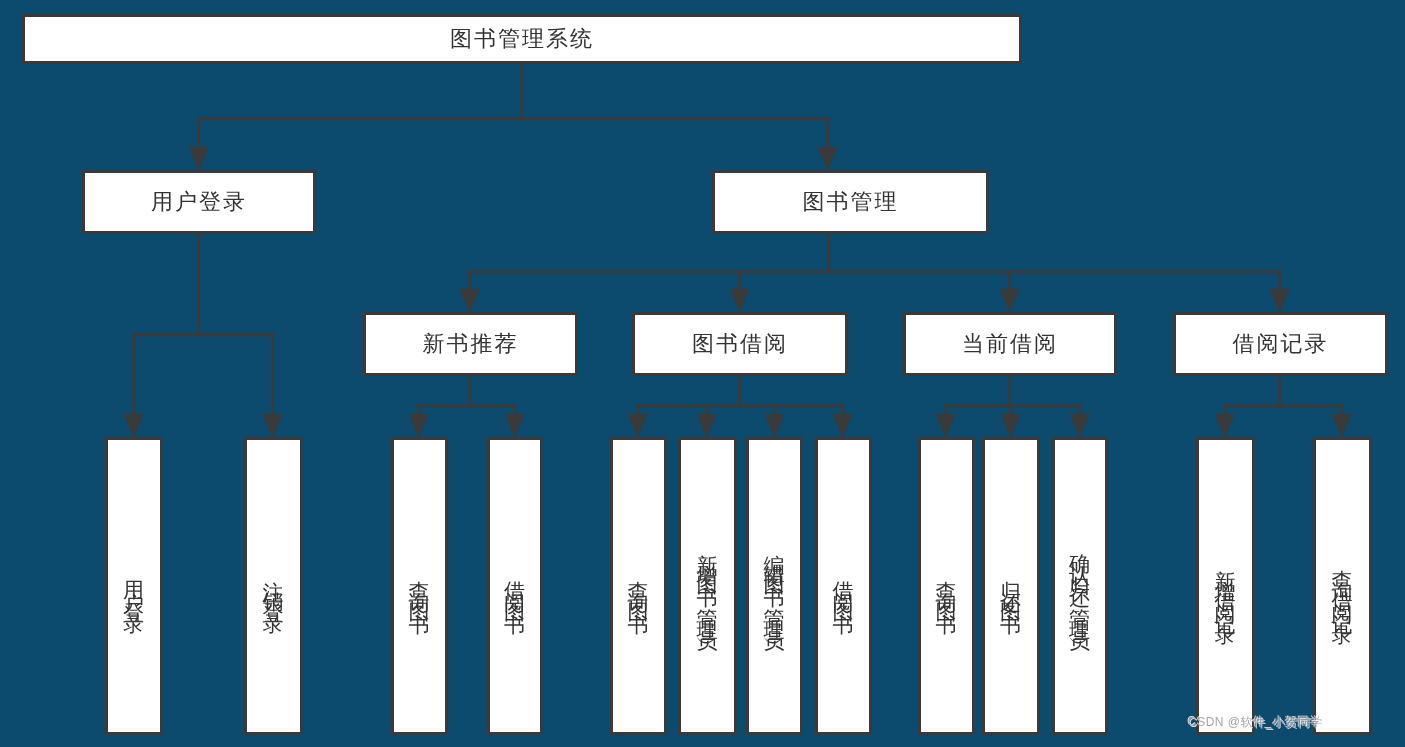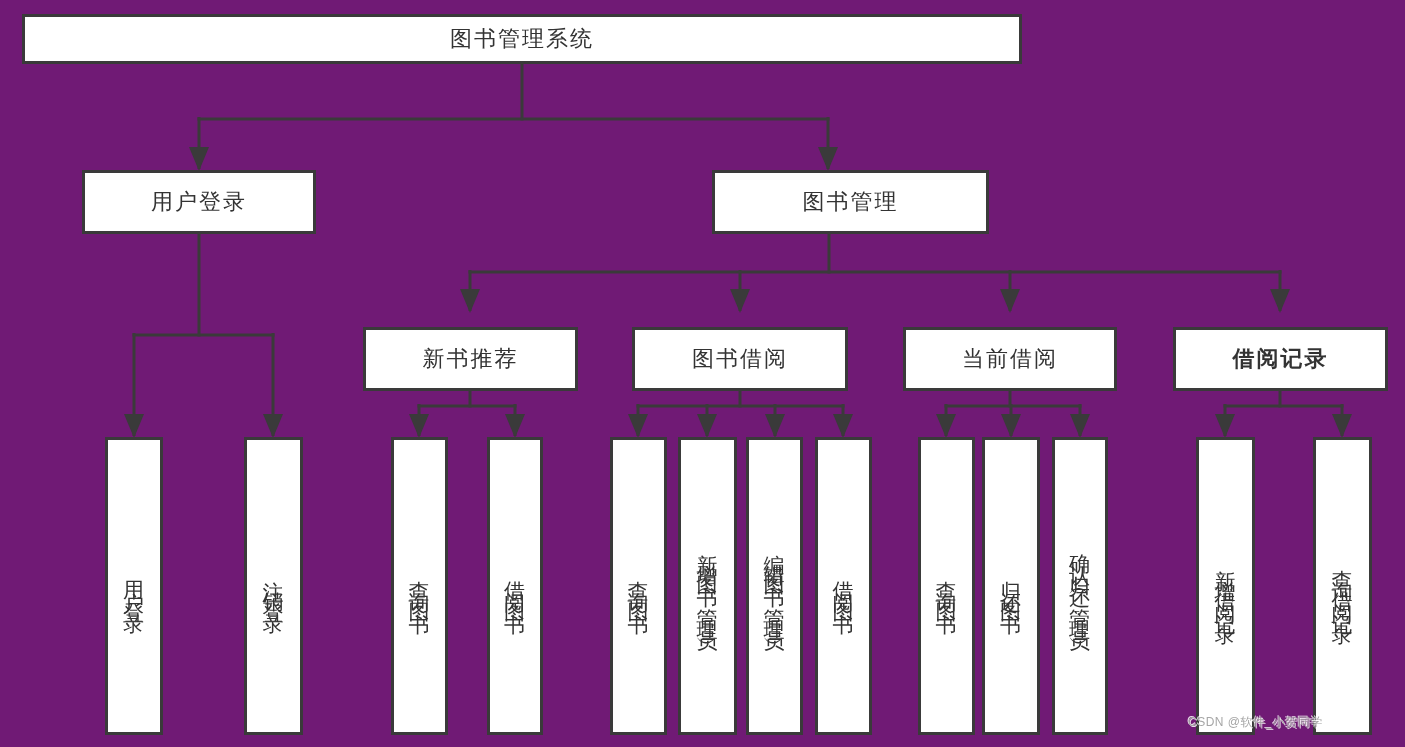--- a/index.html
+++ b/index.html
@@ -1,19 +1,19 @@
 <!DOCTYPE html>
 <html><head>
 <meta charset="utf-8">
 <style>
   html,body{margin:0;padding:0;background:#ffffff;}
   #stage{
     position:relative;
     width:1405px;height:747px;
-    background:#701a75;
+    background:#0c4a6e;
     font-family:"Liberation Sans", sans-serif;
     overflow:hidden;
   }
   #wires{position:absolute;left:0;top:0;z-index:1;}
   .node{
     position:absolute;
     box-sizing:border-box;
     border:3px solid #3a3a3a;
     background:#ffffff;
     display:flex;
@@ -23,21 +23,21 @@
     z-index:2;
   }
   .hlabel{
     font-size:22px;
     letter-spacing:2px;
     white-space:nowrap;
     color:#333333;
   }
   .root{left:22px;top:14px;width:1000px;height:50px;}
   .lvl2{top:170px;height:64px;}
-  .lvl3{top:312px;height:64px;margin-top:15px;}
+  .lvl3{top:312px;height:64px;}
   .leaf{top:437px;height:298px;}
   .vtext{
     writing-mode:vertical-rl;
     text-orientation:mixed;
     font-size:21px;
     letter-spacing:11px;
     color:#333333;
     line-height:1;
     white-space:nowrap;
   }
@@ -120,21 +120,21 @@
 
   <div class="node lvl3" style="left:363px;width:215px;">
     <span class="hlabel">新书推荐</span>
   </div>
   <div class="node lvl3" style="left:903px;width:214px;">
     <span class="hlabel">当前借阅</span>
   </div>
   <div class="node lvl3" style="left:632px;width:216px;">
     <span class="hlabel">图书借阅</span>
   </div>
-  <div class="node lvl3" style="left:1173px;width:215px;font-weight:bold;">
+  <div class="node lvl3" style="left:1173px;width:215px;">
     <span class="hlabel">借阅记录</span>
   </div>
 
   <div class="node leaf" style="left:105px;width:58px;">
     <span class="vtext">用户登录</span>
   </div>
   <div class="node leaf" style="left:244px;width:59px;">
     <span class="vtext">注销登录</span>
   </div>
   <div class="node leaf" style="left:391px;width:57px;">

